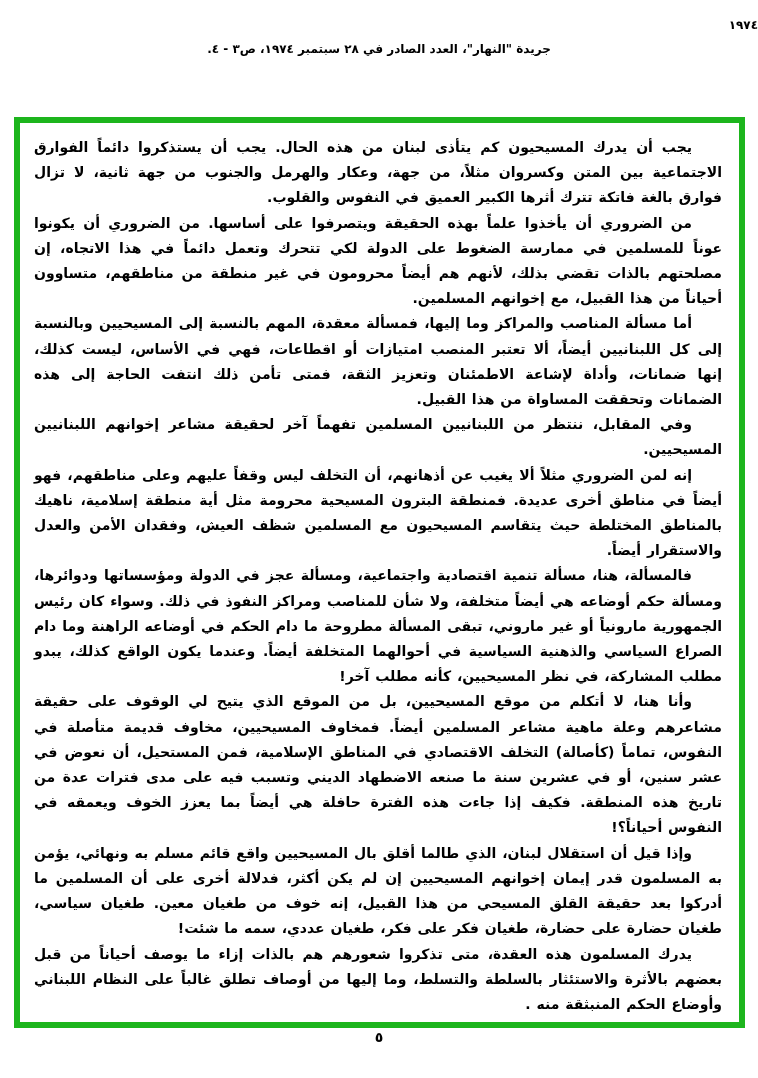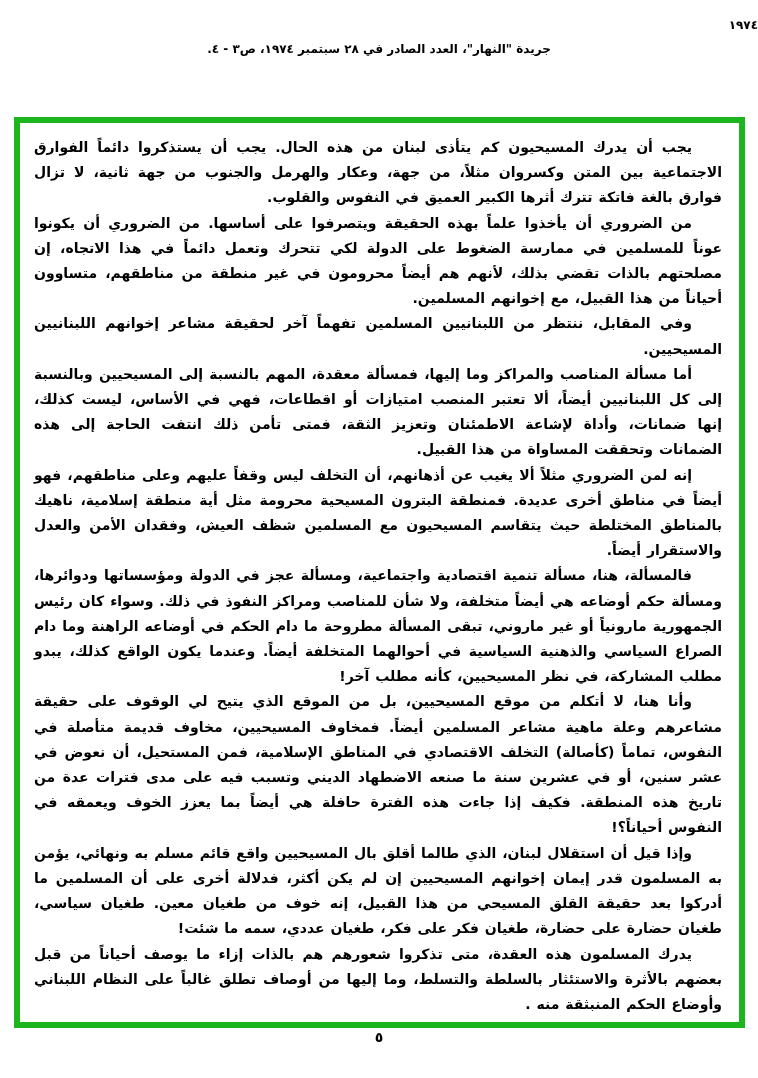--- a/index.html
+++ b/index.html
@@ -74,22 +74,22 @@
 <div class="page">
 
   <div class="header">
     <div class="year-line">١٩٧٤</div>
     <div class="source-line">جريدة "النهار"، العدد الصادر في ٢٨ سبتمبر ١٩٧٤، ص٣ - ٤.</div>
   </div>
 
   <div class="text-frame" style="border-color: rgb(29, 181, 29);">
     <p>يجب أن يدرك المسيحيون كم يتأذى لبنان من هذه الحال. يجب أن يستذكروا دائماً الفوارق الاجتماعية بين المتن وكسروان مثلاً، من جهة، وعكار والهرمل والجنوب من جهة ثانية، لا تزال فوارق بالغة فاتكة تترك أثرها الكبير العميق في النفوس والقلوب.</p>
     <p>من الضروري أن يأخذوا علماً بهذه الحقيقة ويتصرفوا على أساسها. من الضروري أن يكونوا عوناً للمسلمين في ممارسة الضغوط على الدولة لكي تتحرك وتعمل دائماً في هذا الاتجاه، إن مصلحتهم بالذات تقضي بذلك، لأنهم هم أيضاً محرومون في غير منطقة من مناطقهم، متساوون أحياناً من هذا القبيل، مع إخوانهم المسلمين.</p>
+    <p>أما مسألة المناصب والمراكز وما إليها، فمسألة معقدة، المهم بالنسبة إلى المسيحيين وبالنسبة إلى كل اللبنانيين أيضاً، ألا تعتبر المنصب امتيازات أو اقطاعات، فهي في الأساس، ليست كذلك، إنها ضمانات، وأداة لإشاعة الاطمئنان وتعزيز الثقة، فمتى تأمن ذلك انتفت الحاجة إلى هذه الضمانات وتحققت المساواة من هذا القبيل.</p>
     <p>وفي المقابل، ننتظر من اللبنانيين المسلمين تفهماً آخر لحقيقة مشاعر إخوانهم اللبنانيين المسيحيين.</p>
-    <p>أما مسألة المناصب والمراكز وما إليها، فمسألة معقدة، المهم بالنسبة إلى المسيحيين وبالنسبة إلى كل اللبنانيين أيضاً، ألا تعتبر المنصب امتيازات أو اقطاعات، فهي في الأساس، ليست كذلك، إنها ضمانات، وأداة لإشاعة الاطمئنان وتعزيز الثقة، فمتى تأمن ذلك انتفت الحاجة إلى هذه الضمانات وتحققت المساواة من هذا القبيل.</p>
     <p>إنه لمن الضروري مثلاً ألا يغيب عن أذهانهم، أن التخلف ليس وقفاً عليهم وعلى مناطقهم، فهو أيضاً في مناطق أخرى عديدة. فمنطقة البترون المسيحية محرومة مثل أية منطقة إسلامية، ناهيك بالمناطق المختلطة حيث يتقاسم المسيحيون مع المسلمين شظف العيش، وفقدان الأمن والعدل والاستقرار أيضاً.</p>
     <p>فالمسألة، هنا، مسألة تنمية اقتصادية واجتماعية، ومسألة عجز في الدولة ومؤسساتها ودوائرها، ومسألة حكم أوضاعه هي أيضاً متخلفة، ولا شأن للمناصب ومراكز النفوذ في ذلك. وسواء كان رئيس الجمهورية مارونياً أو غير ماروني، تبقى المسألة مطروحة ما دام الحكم في أوضاعه الراهنة وما دام الصراع السياسي والذهنية السياسية في أحوالهما المتخلفة أيضاً. وعندما يكون الواقع كذلك، يبدو مطلب المشاركة، في نظر المسيحيين، كأنه مطلب آخر!</p>
     <p>وأنا هنا، لا أتكلم من موقع المسيحيين، بل من الموقع الذي يتيح لي الوقوف على حقيقة مشاعرهم وعلة ماهية مشاعر المسلمين أيضاً. فمخاوف المسيحيين، مخاوف قديمة متأصلة في النفوس، تماماً (كأصالة) التخلف الاقتصادي في المناطق الإسلامية، فمن المستحيل، أن نعوض في عشر سنين، أو في عشرين سنة ما صنعه الاضطهاد الديني وتسبب فيه على مدى فترات عدة من تاريخ هذه المنطقة. فكيف إذا جاءت هذه الفترة حافلة هي أيضاً بما يعزز الخوف ويعمقه في النفوس أحياناً؟!</p>
     <p>وإذا قيل أن استقلال لبنان، الذي طالما أقلق بال المسيحيين واقع قائم مسلم به ونهائي، يؤمن به المسلمون قدر إيمان إخوانهم المسيحيين إن لم يكن أكثر، فدلالة أخرى على أن المسلمين ما أدركوا بعد حقيقة القلق المسيحي من هذا القبيل، إنه خوف من طغيان معين. طغيان سياسي، طغيان حضارة على حضارة، طغيان فكر على فكر، طغيان عددي، سمه ما شئت!</p>
     <p>يدرك المسلمون هذه العقدة، متى تذكروا شعورهم هم بالذات إزاء ما يوصف أحياناً من قبل بعضهم بالأثرة والاستئثار بالسلطة والتسلط، وما إليها من أوصاف تطلق غالباً على النظام اللبناني وأوضاع الحكم المنبثقة منه .</p>
   </div>
 
   <div class="page-number">٥</div>
 
 </div>

